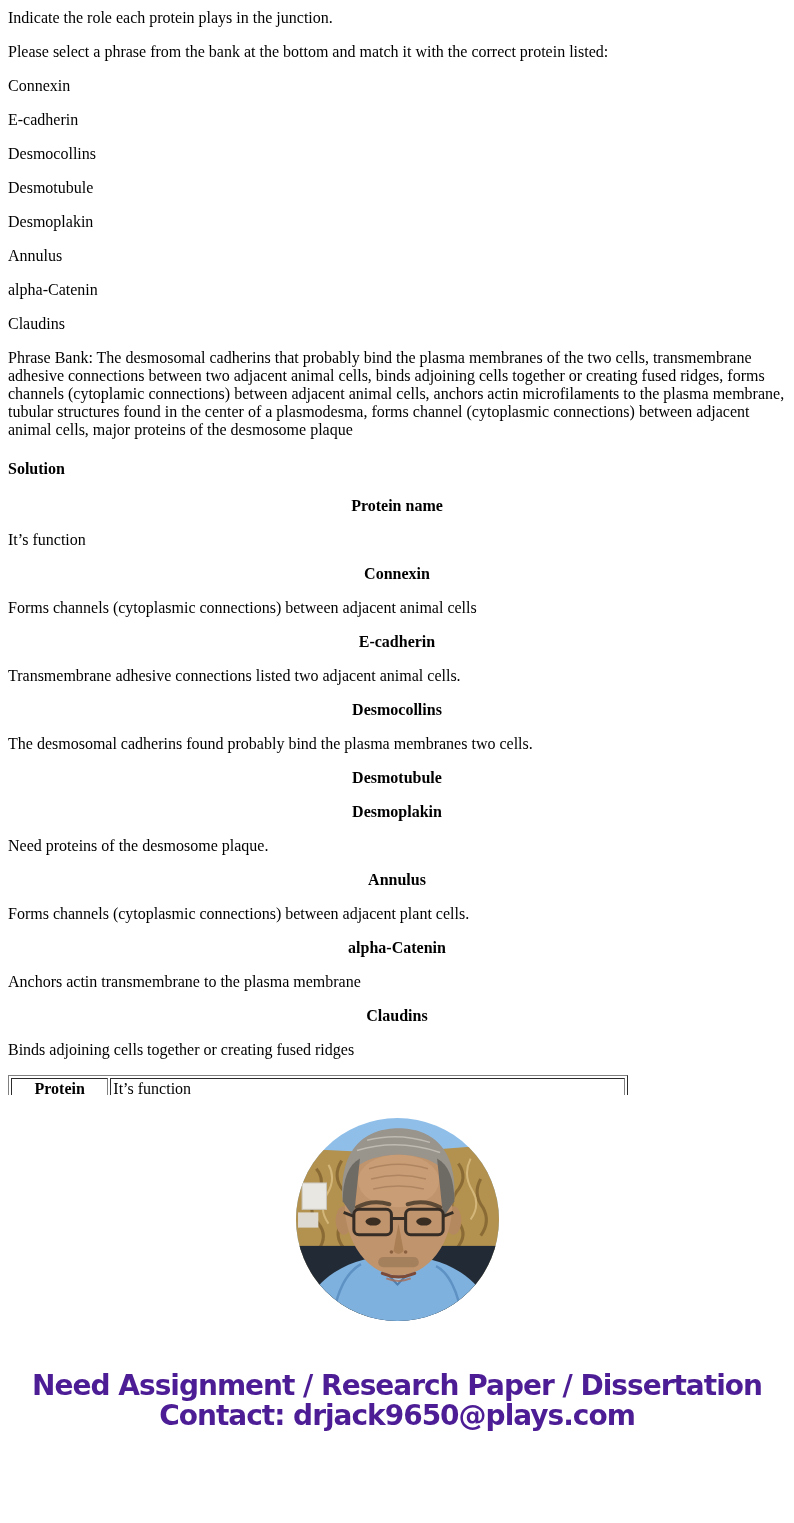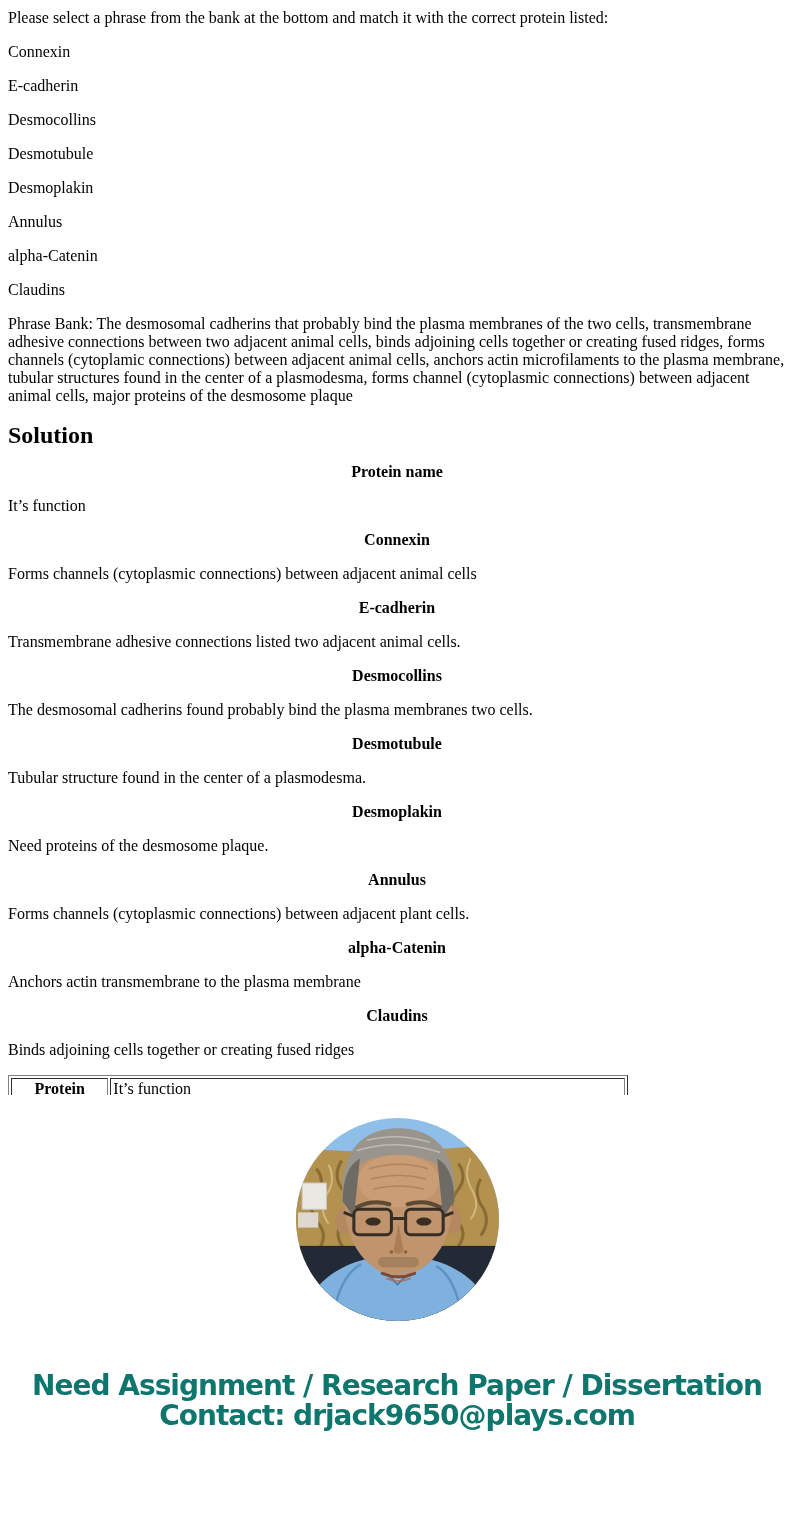--- a/index.html
+++ b/index.html
@@ -17,21 +17,21 @@
     padding: 9px 8px 0 8px;
   }
   .doc p {
     margin: 16px 0;
     line-height: 18px;
   }
   .doc p:first-child { margin-top: 0; }
   .bold { font-weight: bold; text-align: center; }
   h3.solution-heading {
     margin: 19px 0 17px 0;
-    font-size: 24px;
+    font-size: 16px;
     line-height: 22px;
     font-weight: bold;
   }
   
   .table-clip {
     height: 20px;
     overflow: hidden;
     margin-top: 16px;
   }
   table.answer-table {
@@ -58,28 +58,29 @@
   .avatar-circle { display: block; }
 
   .footer {
     margin-top: 50px;
     text-align: center;
     font-family: "DejaVu Sans", sans-serif;
     font-weight: 700;
     font-size: 28px;
     line-height: 30px;
     letter-spacing: -1px;
-    color: #0f766e;
+    color: #4c1d95;
   }
   .footer div { white-space: nowrap; }
 </style>
 </head>
 <body>
 
 <div class="doc">
+  <p>Indicate the role each protein plays in the junction.</p>
   <p>Please select a phrase from the bank at the bottom and match it with the correct protein listed:</p>
 
   <p>Connexin</p>
   <p>E-cadherin</p>
   <p>Desmocollins</p>
   <p>Desmotubule</p>
   <p>Desmoplakin</p>
   <p>Annulus</p>
   <p>alpha-Catenin</p>
   <p>Claudins</p>
@@ -91,21 +92,20 @@
   <p class="bold">Protein name</p>
   <p>It’s function</p>
 
   <p class="bold">Connexin</p>
   <p>Forms channels (cytoplasmic connections) between adjacent animal cells</p>
   <p class="bold">E-cadherin</p>
   <p>Transmembrane adhesive connections listed two adjacent animal cells.</p>
   <p class="bold">Desmocollins</p>
   <p>The desmosomal cadherins found probably bind the plasma membranes two cells.</p>
   <p class="bold">Desmotubule</p>
-  <p>Tubular structure found in the center of a plasmodesma.</p>
   <p class="bold">Desmoplakin</p>
   <p>Need proteins of the desmosome plaque.</p>
   <p class="bold">Annulus</p>
   <p>Forms channels (cytoplasmic connections) between adjacent plant cells.</p>
   <p class="bold">alpha-Catenin</p>
   <p>Anchors actin transmembrane to the plasma membrane</p>
   <p class="bold">Claudins</p>
   <p>Binds adjoining cells together or creating fused ridges</p>
 
   <div class="table-clip">

